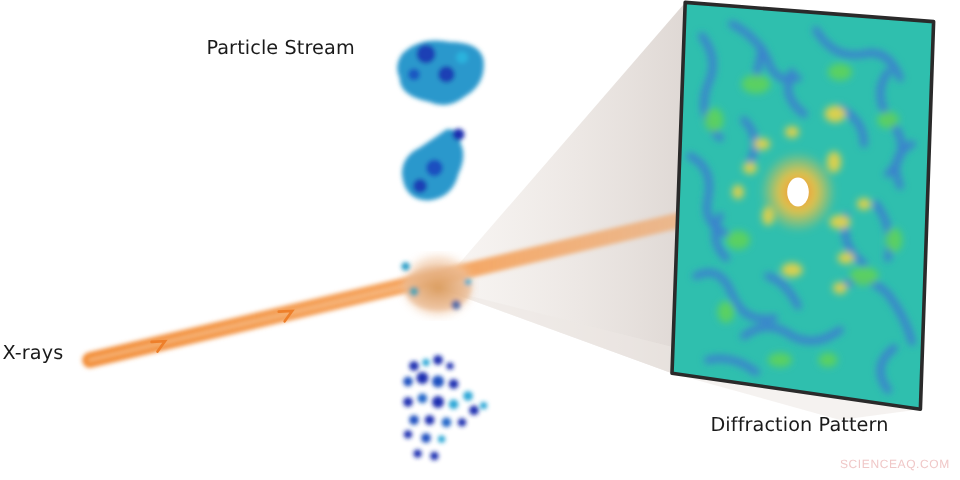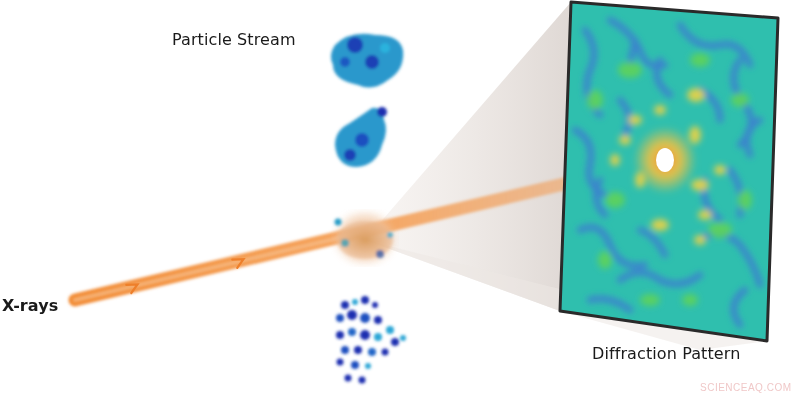--- a/index.html
+++ b/index.html
@@ -1,19 +1,19 @@
 <!DOCTYPE html>
 <html><head>
 <meta charset="utf-8">
 <style>
   html,body{margin:0;padding:0;background:#ffffff;}
   body{width:800px;height:400px;position:relative;overflow:hidden;font-family:"DejaVu Sans","Liberation Sans",sans-serif;}
   .label{position:absolute;color:#1a1a1a;font-size:16px;white-space:nowrap;letter-spacing:0.1px;}
   #lbl-stream{left:172px;top:30px;}
-  #lbl-xrays{left:2px;top:296px;font-weight:bold;}
+  #lbl-xrays{left:2px;top:284px;}
   #lbl-diff{left:592px;top:344px;text-align:right;}
   #watermark{position:absolute;left:700px;top:382px;font-family:Liberation Sans, sans-serif;font-size:10px;color:#f0c8c8;letter-spacing:0.5px;}
   svg#scene{position:absolute;left:0;top:0;}
 </style>
 </head>
 <body>
 
 <svg id="scene" width="800" height="400" viewBox="0 0 800 400">
   <defs>
     <linearGradient id="coneGrad" x1="0" y1="0" x2="1" y2="0">

